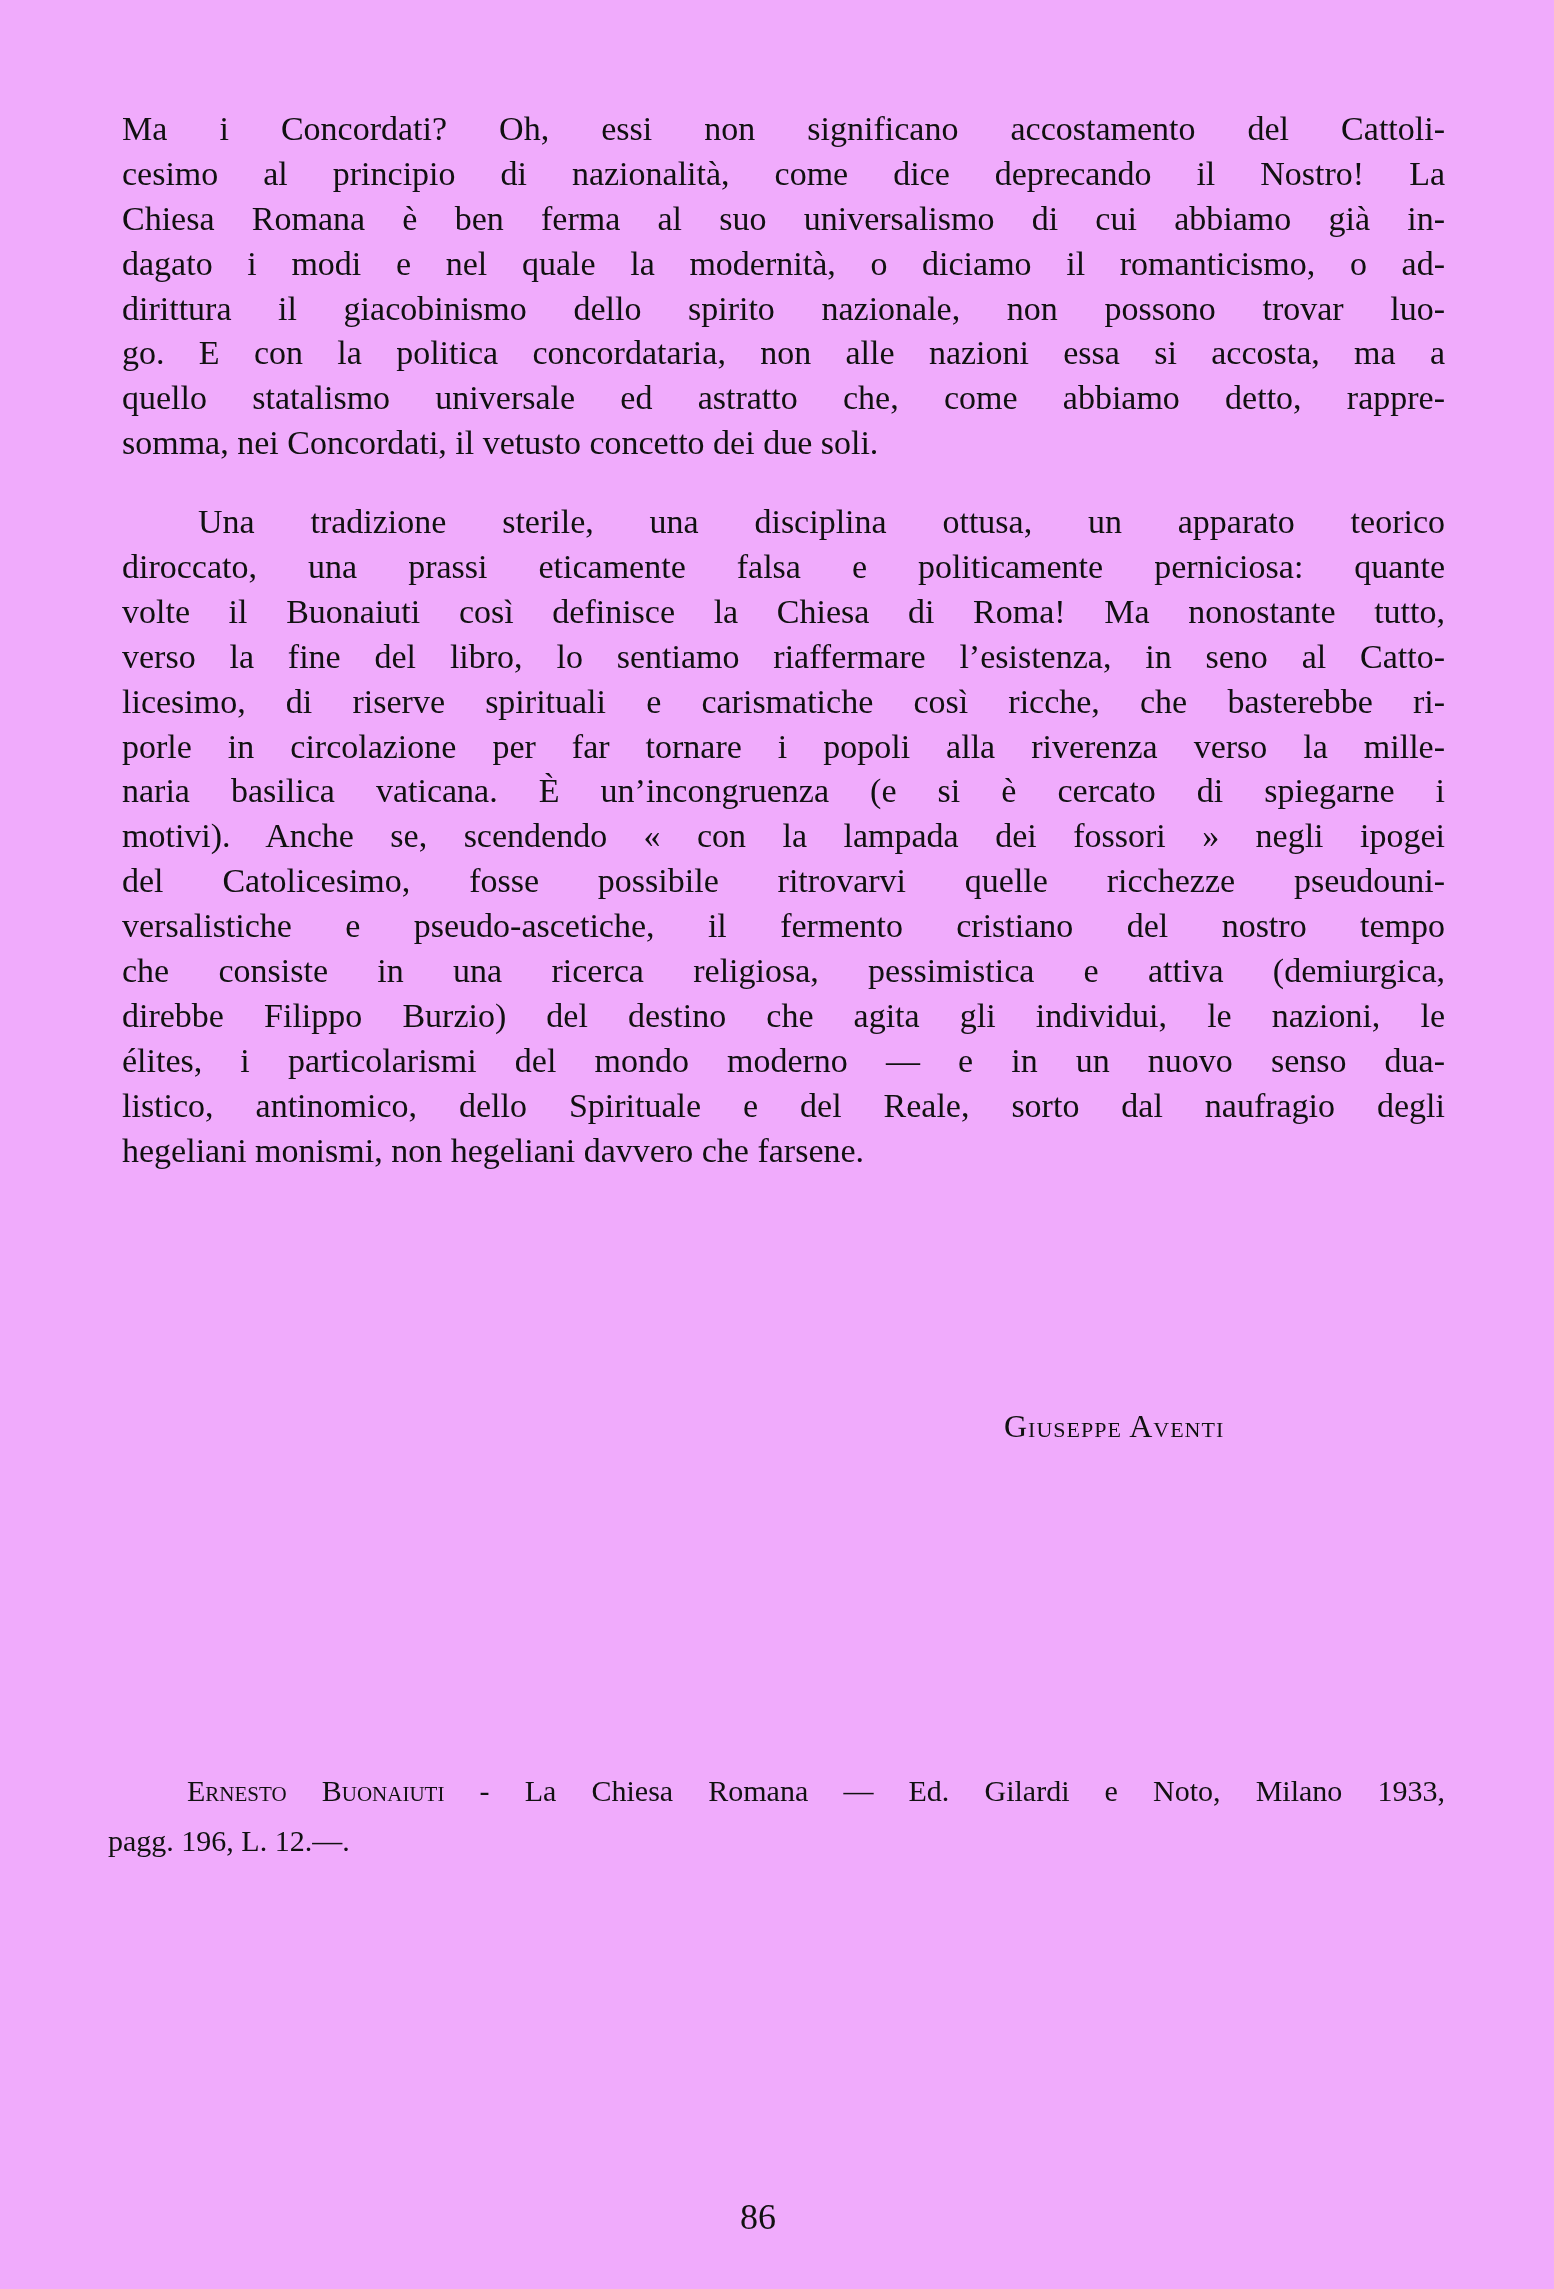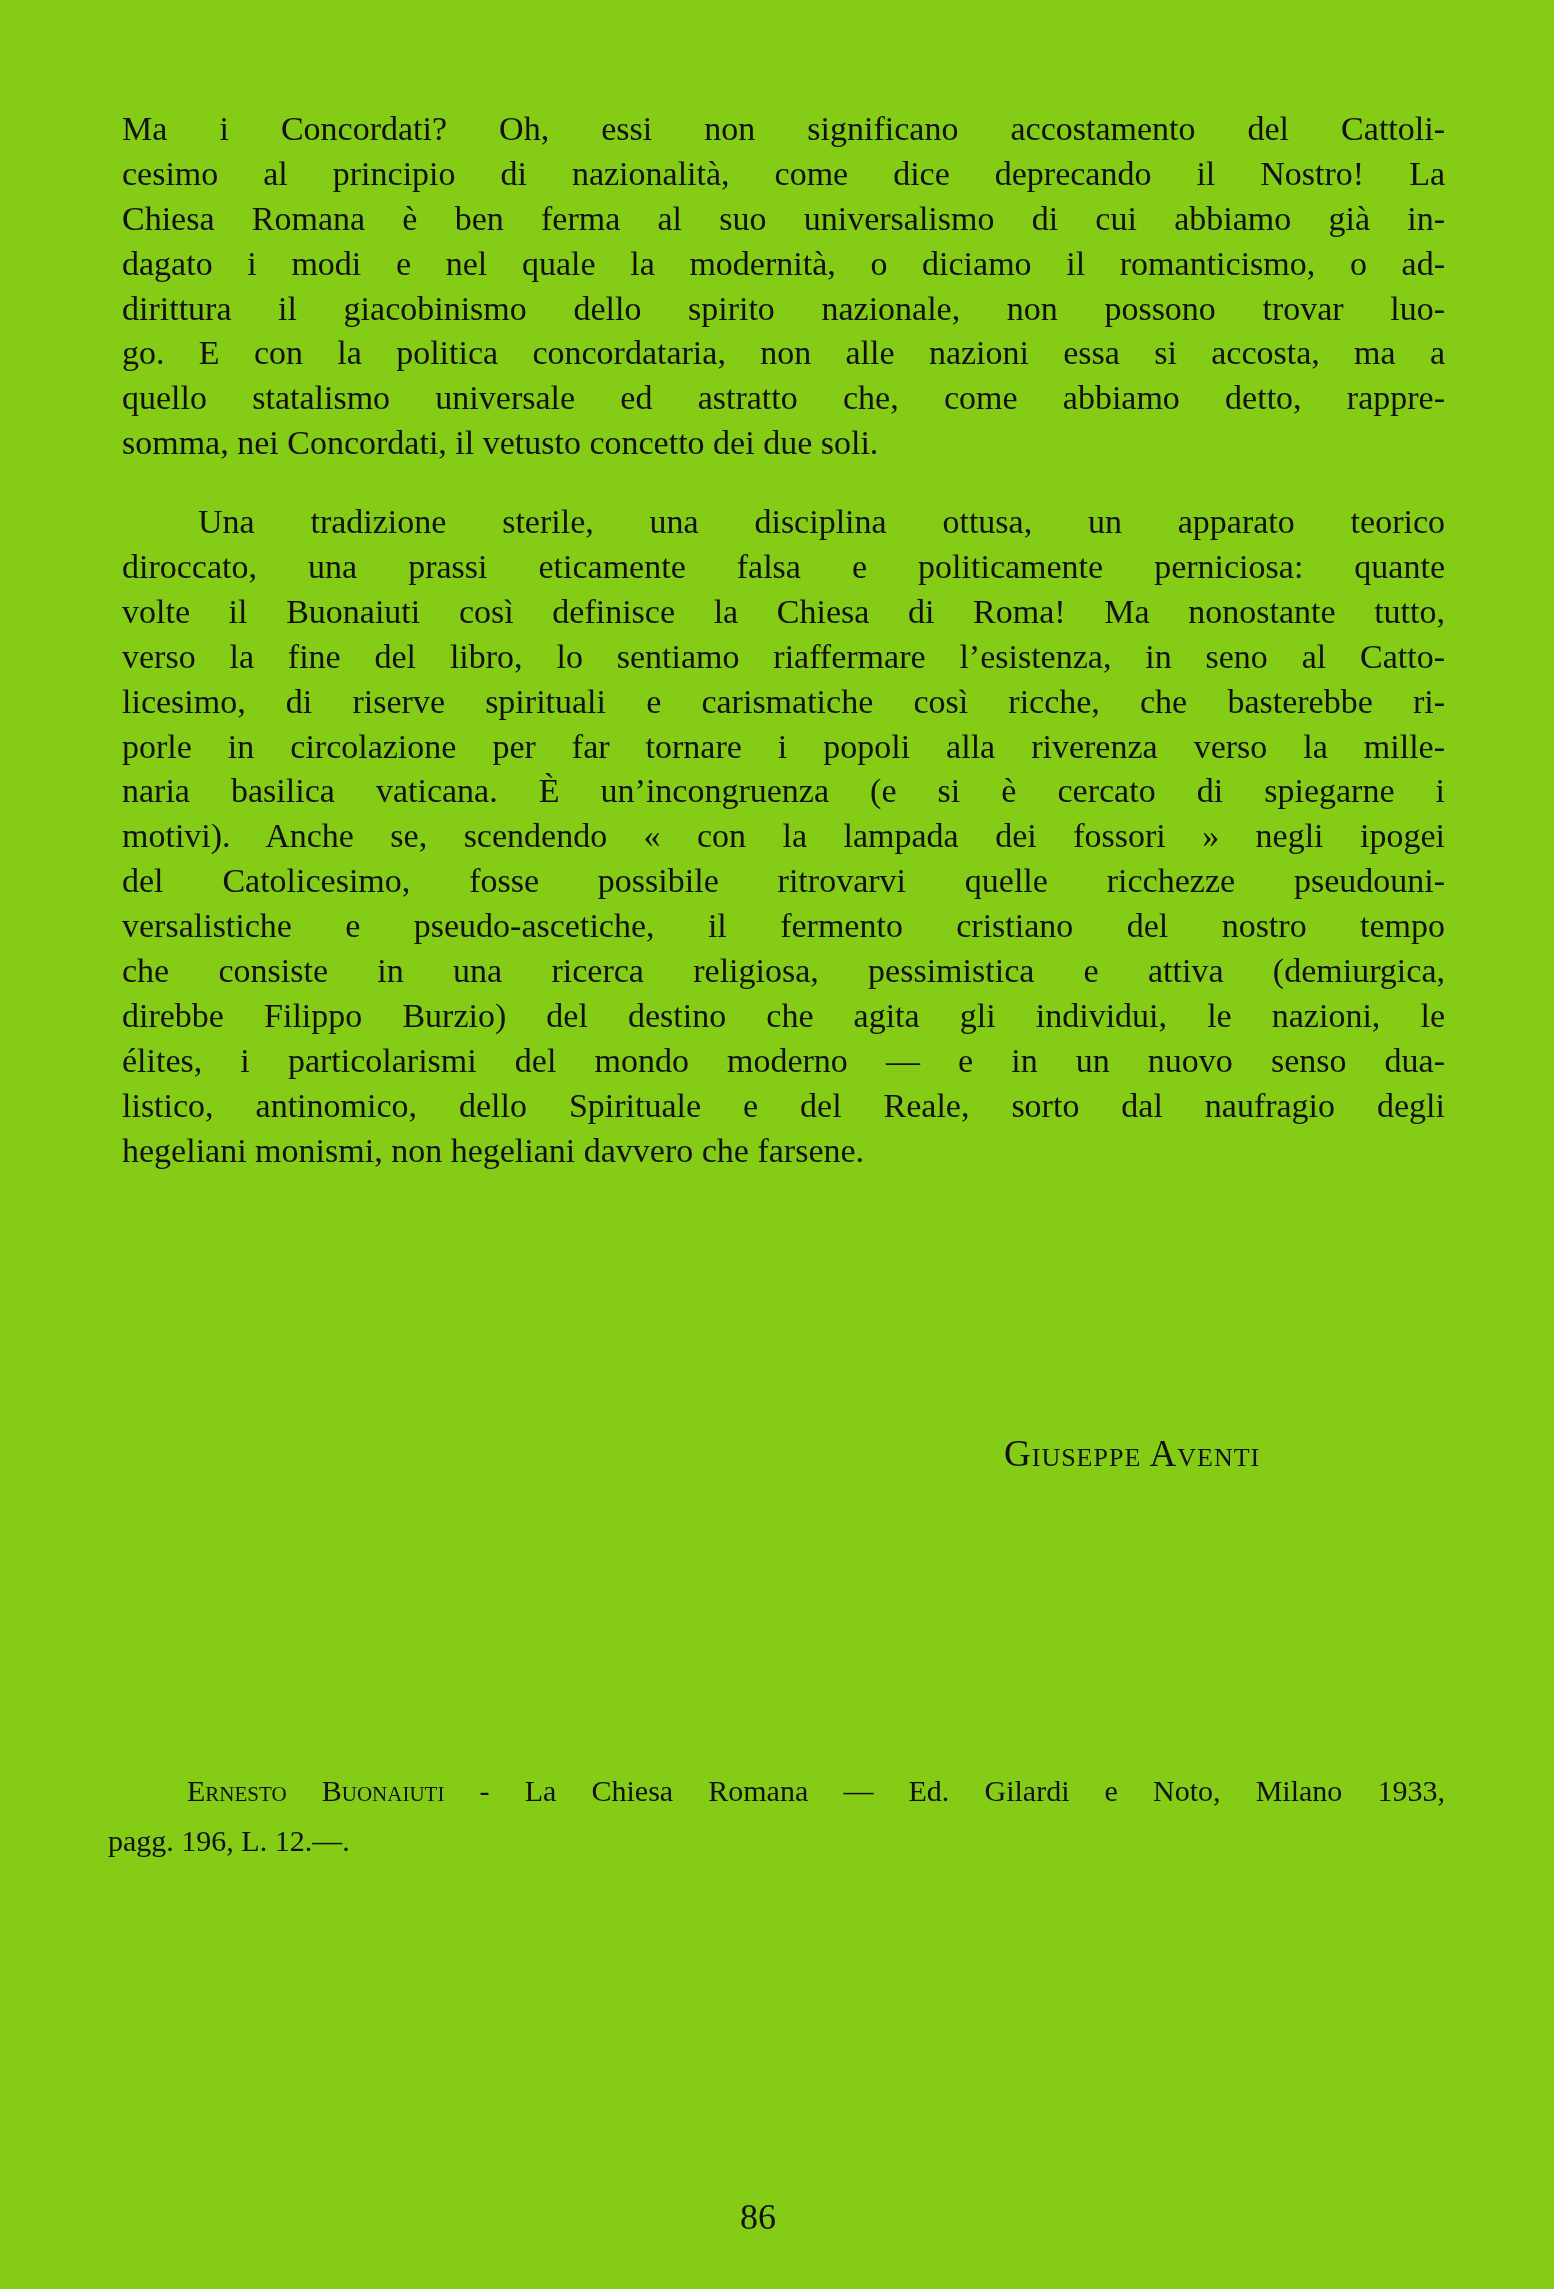--- a/index.html
+++ b/index.html
@@ -13,21 +13,21 @@
     position: relative;
     overflow: hidden;
     font-family: "Liberation Serif", "DejaVu Serif", serif;
     color: #111111;
   }
   .page {
     position: absolute;
     left: 0; top: 0;
     width: 1554px;
     height: 2289px;
-    background: #84cc16;
+    background: #f0abfc;
   }
   .body-text {
     position: absolute;
     left: 122px;
     top: 107px;
     width: 1323px;
     font-size: 34px;
     line-height: 44.9px;
   }
   .line {
@@ -41,25 +41,24 @@
     text-align-last: left;
   }
   .line.indent {
     padding-left: 76px;
     margin-top: 34px;
   }
   .signature {
     position: absolute;
     left: 1004px;
     top: 1408px;
-    font-size: 37px;
+    font-size: 32px;
     font-variant: small-caps;
     letter-spacing: 1px;
     white-space: nowrap;
-    margin-top: 24px;
   }
   .footnote {
     position: absolute;
     left: 108px;
     top: 1762px;
     width: 1337px;
     font-size: 30px;
     line-height: 42px;
   }
   .footnote .fline {

